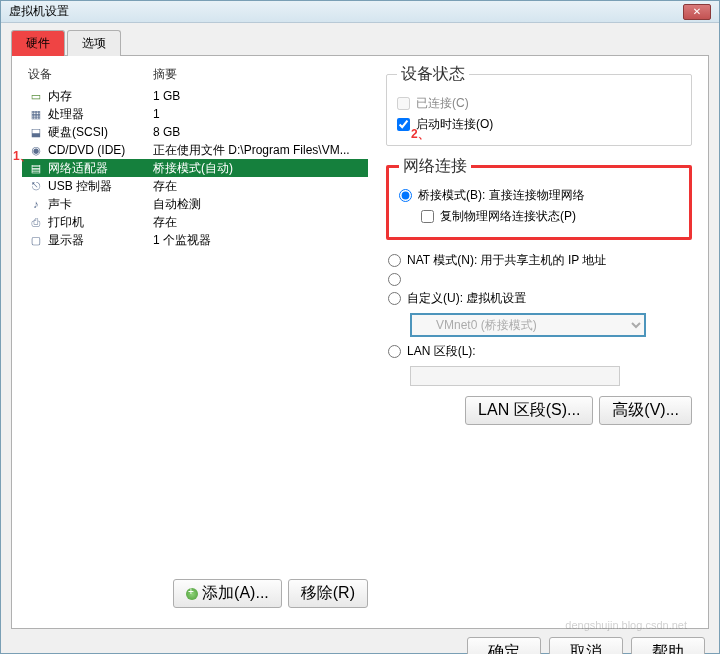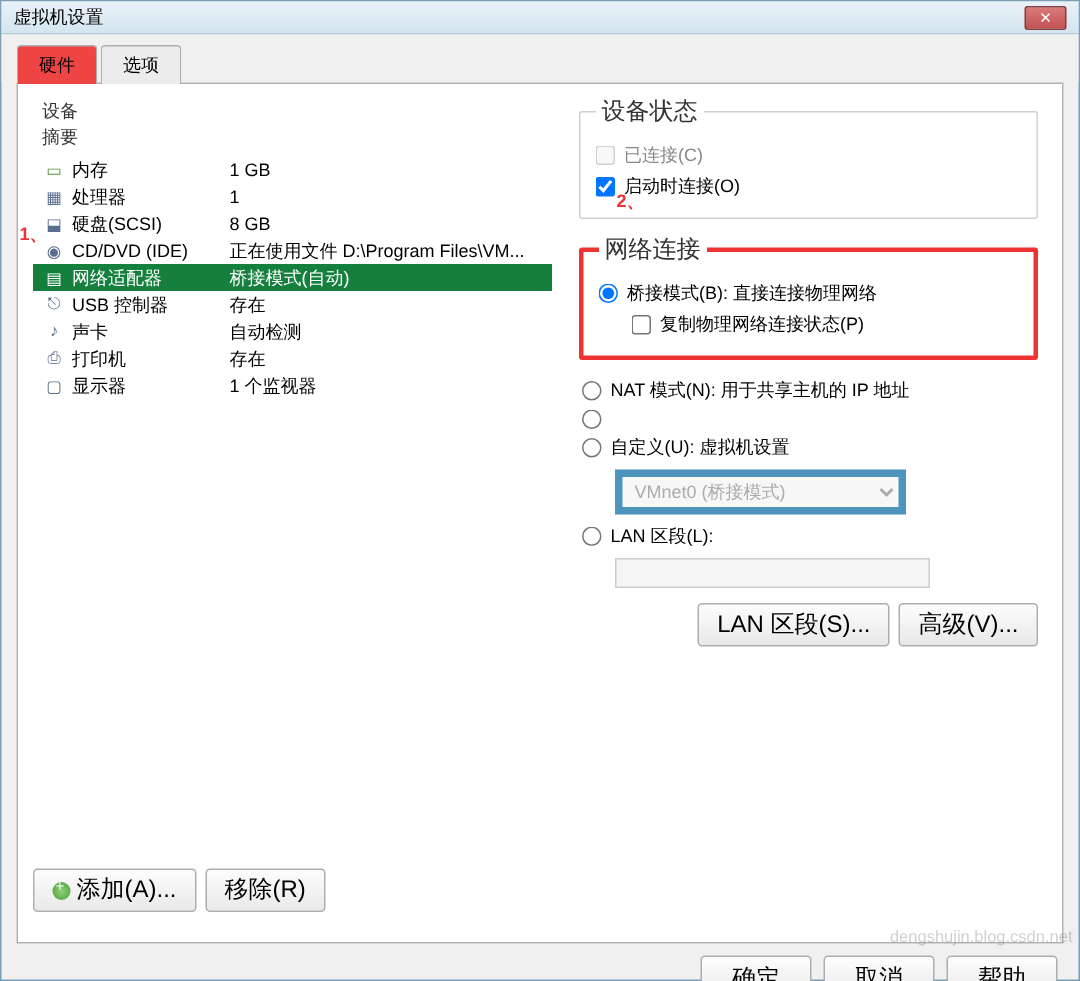--- a/index.html
+++ b/index.html
@@ -6,47 +6,47 @@
     body { font-family: "Microsoft YaHei", Tahoma, sans-serif; font-size: 12px; background: #fff; }
     .window { width: 720px; height: 654px; border: 1px solid #7a9fb5; background: #f0f0f0; position: relative; }
     .titlebar { height: 22px; background: linear-gradient(#e8f1f7, #d5e5ef); border-bottom: 1px solid #b8c9d6; padding: 3px 8px; display: flex; justify-content: space-between; align-items: center; }
     .close-btn { width: 28px; height: 16px; background: linear-gradient(#d97a7a, #c25252); border: 1px solid #8a3a3a; border-radius: 2px; color: #fff; display: flex; align-items: center; justify-content: center; font-size: 10px; cursor: pointer; }
     .tabs { display: flex; padding: 6px 10px 0; background: #f0f0f0; }
     .tab { padding: 4px 14px; border: 1px solid #b0b0b0; background: #ef4444; border-bottom: none; border-radius: 3px 3px 0 0; margin-right: 2px; cursor: pointer; position: relative; top: 1px; }
     .tab.inactive { background: #ececec; color: #000000; }
     .content { display: flex; padding: 0 10px 10px; background: #fff; margin: 0 10px; border: 1px solid #b0b0b0; height: 574px; }
     .left-panel { width: 350px; padding: 6px 4px 6px 0; display: flex; flex-direction: column; }
     .right-panel { flex: 1; padding: 8px 6px 6px 14px; }
-    .table-header { display: flex; padding: 4px 6px; font-size: 12px; color: #333; flex-direction: column; }
+    .table-header { display: flex; padding: 4px 6px; font-size: 12px; color: #333; }
     .col-device { width: 125px; }
     .col-summary { flex: 1; }
     .device-list { flex: 1; }
     .device-row { display: flex; align-items: center; padding: 1px 6px; height: 18px; cursor: pointer; }
     .device-row.selected { background: #15803d; color: #fff; }
     .device-icon { width: 16px; height: 14px; display: inline-flex; align-items: center; justify-content: center; margin-right: 4px; font-size: 11px; }
     .device-name { width: 105px; overflow: hidden; white-space: nowrap; }
     .device-summary { flex: 1; overflow: hidden; white-space: nowrap; text-overflow: ellipsis; }
-    .bottom-buttons { display: flex; gap: 6px; padding: 8px 0 4px; }
+    .bottom-buttons { display: flex; justify-content: flex-end; gap: 6px; padding: 8px 0 4px; }
     .btn { padding: 3px 12px; border: 1px solid #adadad; background: linear-gradient(#fdfdfd, #e8e8e8); border-radius: 3px; cursor: pointer; font-size: 16px; display: inline-flex; align-items: center; gap: 4px; }
     .btn:disabled { color: #999; cursor: default; }
     .fieldset { border: 1px solid #d0d0d0; padding: 8px 10px 10px; margin-bottom: 10px; border-radius: 2px; }
     .fieldset-red { border: 3px solid #e33; }
     .fieldset-legend { font-size: 16px; color: #333; padding: 0 4px; }
     .checkbox-row, .radio-row { display: flex; align-items: center; padding: 2px 0; font-size: 12px; }
     .checkbox-row input, .radio-row input { margin-right: 6px; }
     .indent { margin-left: 22px; }
-    .combo { width: 194px; padding: 2px 4px; border: 5px solid #0369a1; background: #f5f5f5; color: #888; font-size: 12px; margin: 4px 0 4px 22px; }
+    .combo { width: 236px; padding: 2px 20px; border: 2px solid #0369a1; background: #f5f5f5; color: #888; font-size: 12px; margin: 4px 0 4px 22px; }
     .textbox { width: 210px; padding: 2px 4px; border: 1px solid #ccc; background: #f5f5f5; margin: 4px 0 4px 22px; height: 20px; }
     .right-buttons { display: flex; justify-content: flex-end; gap: 6px; margin-top: 6px; }
     .dialog-buttons { display: flex; justify-content: flex-end; gap: 8px; padding: 8px 14px; }
     .dialog-buttons .btn { padding: 4px 20px; }
     .annot { position: absolute; color: #e33; font-size: 12px; font-weight: bold; }
     .annot-1 { left: 12px; top: 147px; }
     .annot-2 { left: 410px; top: 125px; }
-    .watermark { position: absolute; right: 4px; bottom: 22px; opacity: 0.3; font-size: 11px; color: #666; }
+    .watermark { position: absolute; right: 32px; bottom: 22px; opacity: 0.3; font-size: 11px; color: #666; }
     .chip-icon::before { content: "▭"; color: #5a8f3e; }
     .cpu-icon::before { content: "▦"; color: #5a6e8f; }
     .disk-icon::before { content: "⬓"; color: #5a6e8f; }
     .cd-icon::before { content: "◉"; color: #5a6e8f; }
     .net-icon::before { content: "▤"; color: #5a6e8f; }
     .usb-icon::before { content: "⎋"; color: #5a6e8f; }
     .sound-icon::before { content: "♪"; color: #5a6e8f; }
     .print-icon::before { content: "⎙"; color: #5a6e8f; }
     .display-icon::before { content: "▢"; color: #5a6e8f; }
     .selected .chip-icon::before, .selected .cpu-icon::before, .selected .disk-icon::before,

